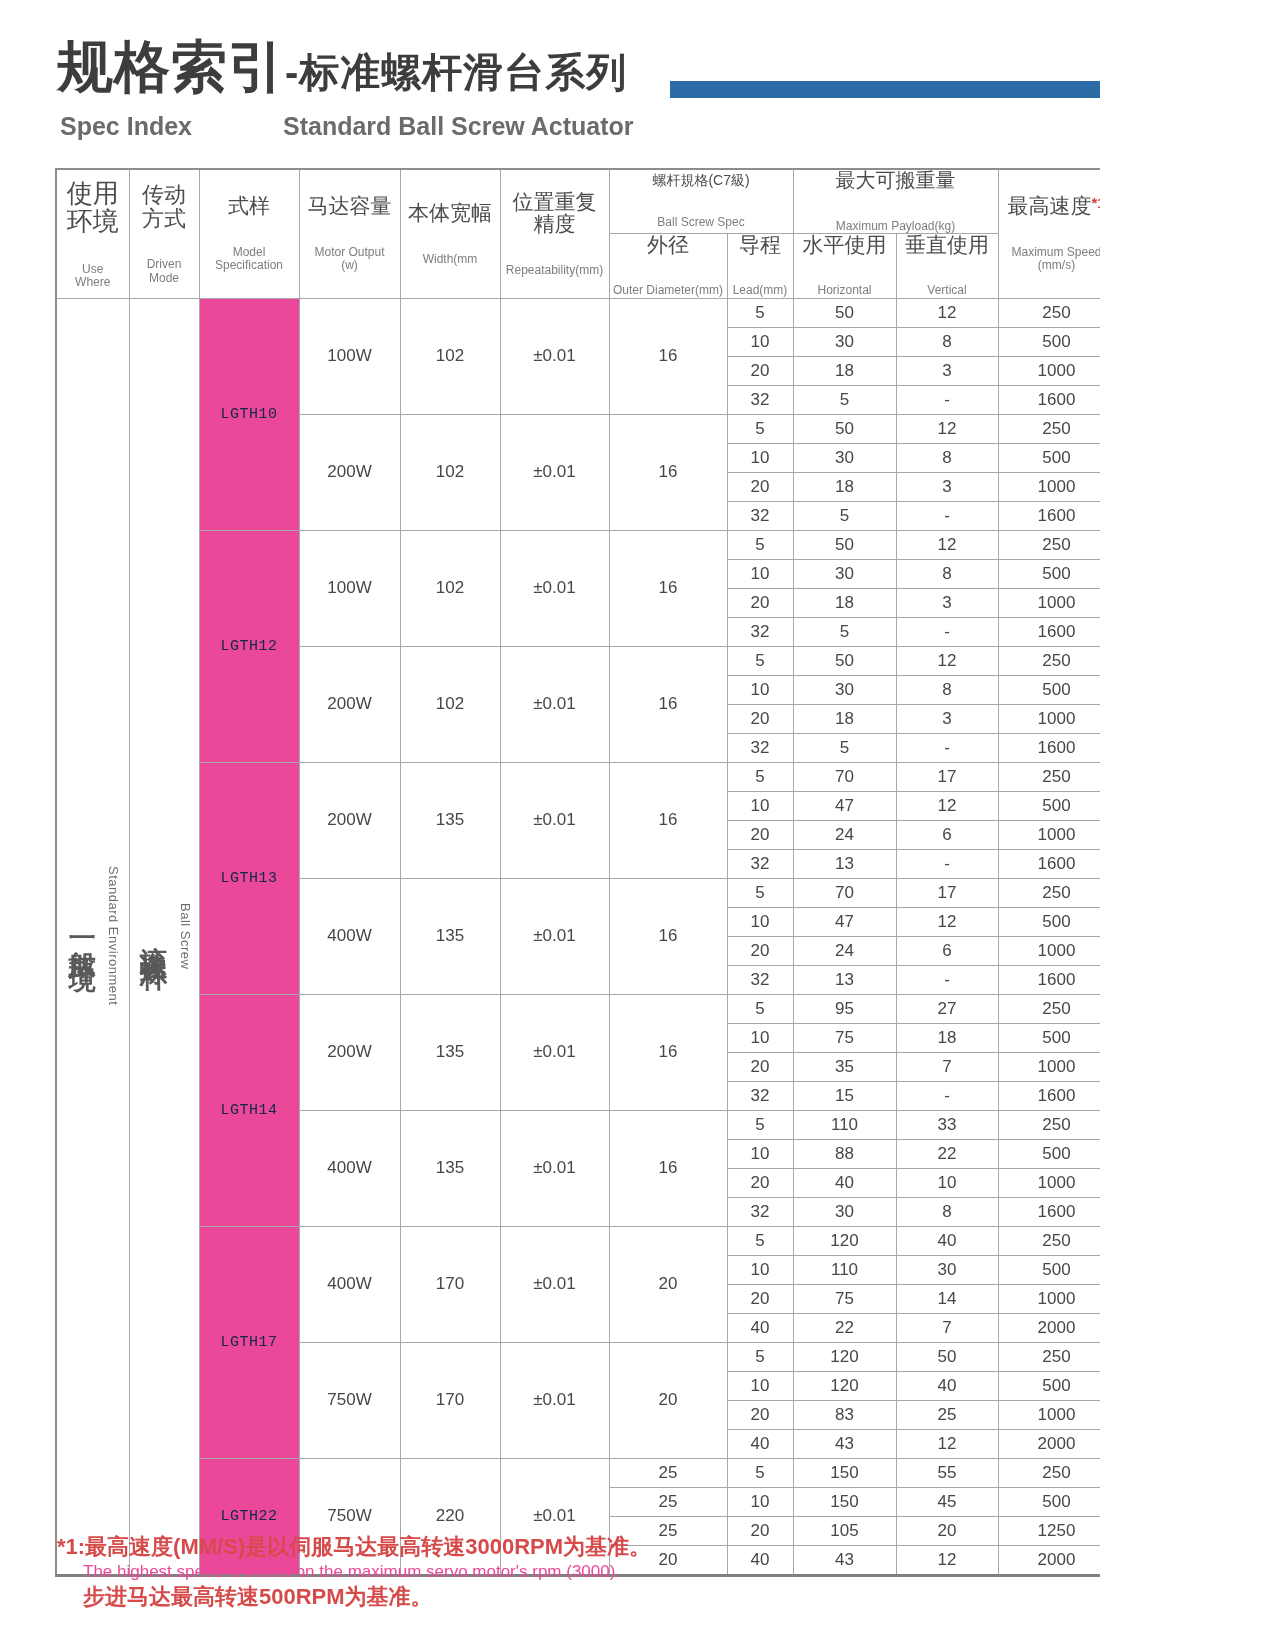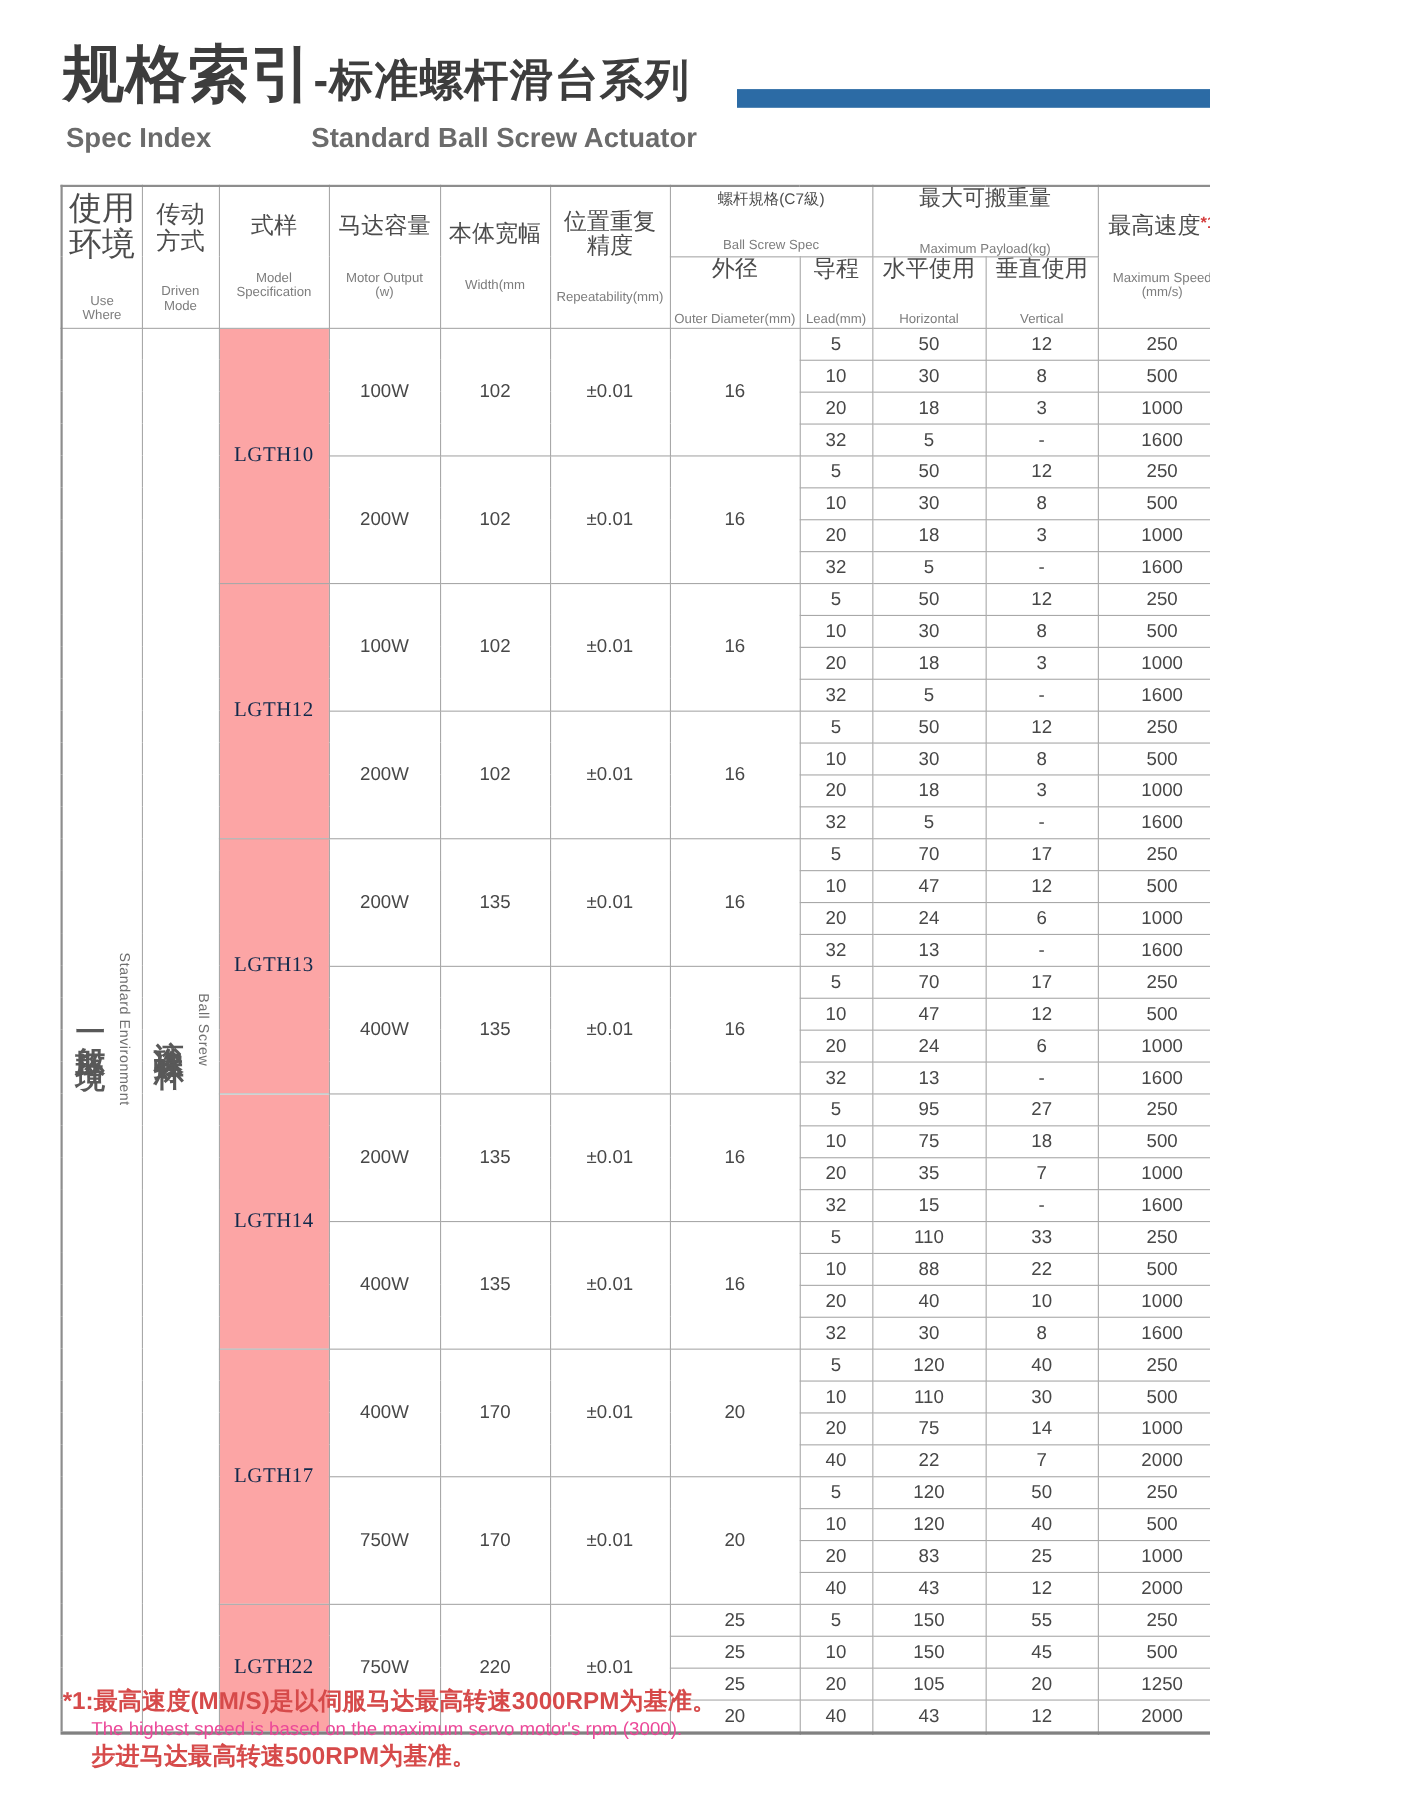--- a/index.html
+++ b/index.html
@@ -25,22 +25,22 @@
   table.spec th, table.spec td { border:1px solid #a8a8a8; text-align:center;
                vertical-align:middle; padding:0; font-weight:normal; overflow:hidden; }
   thead tr.h1 { height:42px; } thead tr.h2 { height:43px; }
   tbody tr { height:28px; }
 
   .zh-h  { display:block; font-size:21px; color:#4c4c4c; line-height:1.08; white-space:pre-line; }
   .en-h  { display:block; font-size:12px; color:#7d7d7d; line-height:1.1; white-space:pre-line;margin-top:28px; }
   .sup-red { color:#d43c3c; font-size:15px; font-weight:bold; vertical-align:top; }
 
   td.data-cell { font-size:17px; color:#474747; }
-  td.model { background:#fca5a5; color:#10294b; font-family:Liberation Serif, serif;
-             font-weight:bold; font-size:19px; letter-spacing:0.5px; }
+  td.model { background:#ec4899; color:#10294b; font-family:Liberation Mono, monospace;
+             font-weight:bold; font-size:15px; letter-spacing:0.5px; }
 
   
   th.vert-cell { background:#fff; }
   .vert-wrap { display:flex; flex-direction:row; align-items:center; justify-content:center; gap:6px; height:100%; }
   .zh-vert { writing-mode:vertical-rl; text-orientation:upright; font-size:27px; font-weight:bold;
              color:#595959; letter-spacing:6px; }
   .en-vert { writing-mode:vertical-rl; font-size:13px; color:#6f6f6f; letter-spacing:0.5px; }
 
   
   th.stroke-head { border:none; vertical-align:top; }
@@ -82,21 +82,21 @@
         <col style="width:118px">
         <col style="width:66px">
       <col style="width:103px">
         <col style="width:102px">
         <col style="width:117px">
         <col style="width:110px">
     </colgroup>
     <thead>
       <tr class="h1">
         <th rowspan="2">
-          <span class="zh-h" style="font-size:30px">使用
+          <span class="zh-h" style="font-size:26px">使用
 环境</span>
           <span class="en-h">Use
 Where</span>
           </th>
         <th rowspan="2">
           <span class="zh-h" style="font-size:22px">传动
 方式</span>
           <span class="en-h">Driven
 Mode</span>
           </th>

